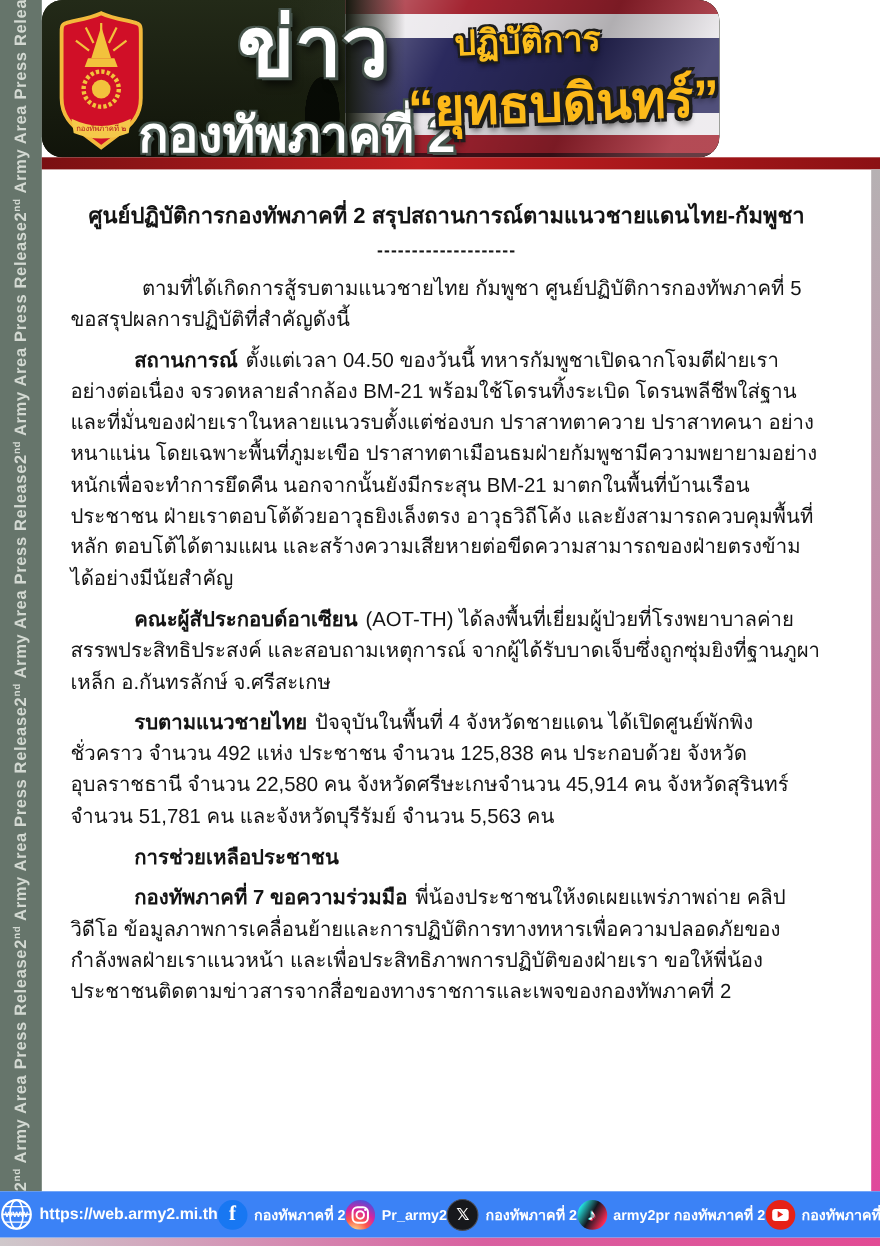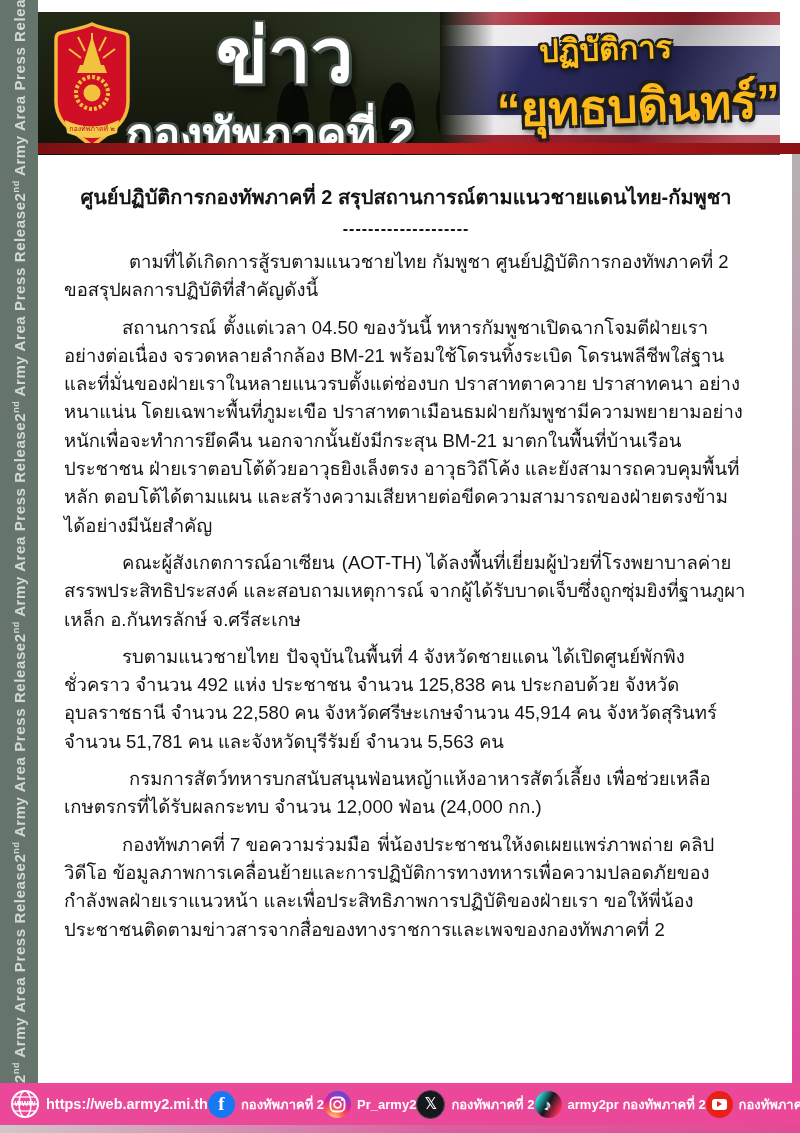--- a/index.html
+++ b/index.html
@@ -7,21 +7,21 @@
 
   
   .sidebar{position:absolute;left:0;top:0;width:38px;height:1083px;background:#66756b;z-index:1;}
   .sidebar-rot{position:absolute;left:0;top:0;width:1083px;height:38px;
     translate:0 1083px;transform:rotate(-90deg);transform-origin:0 0;
     display:flex;flex-direction:row;justify-content:space-around;align-items:center;}
   .wm{white-space:nowrap;color:#d3d9d2;font-size:15px;font-weight:700;letter-spacing:.6px;}
   .wm sup{font-size:9px;}
 
   
-  .header{position:absolute;left:38px;top:12px;width:742px;height:143px;background:#181c10;overflow:hidden;z-index:2;}
+  .header{position:absolute;left:38px;top:0;width:616px;height:143px;background:#181c10;overflow:hidden;z-index:2;border-radius:19px;}
   .header .silhouettes{position:absolute;inset:0;
     background-image:
       radial-gradient(ellipse 26px 58px at 255px 105px, rgba(6,9,4,.95) 60%, rgba(6,9,4,0) 61%),
       radial-gradient(ellipse 22px 50px at 305px 98px, rgba(8,11,5,.9) 60%, rgba(8,11,5,0) 61%),
       radial-gradient(ellipse 28px 62px at 360px 108px, rgba(5,8,3,.95) 60%, rgba(5,8,3,0) 61%),
       radial-gradient(ellipse 20px 48px at 410px 100px, rgba(8,11,5,.9) 60%, rgba(8,11,5,0) 61%),
       radial-gradient(ellipse 240px 90px at 340px 150px, rgba(24,30,14,.9) 60%, rgba(24,30,14,0) 100%),
       radial-gradient(ellipse 300px 120px at 420px 30px, rgba(64,74,58,.55), rgba(64,74,58,0) 70%),
       linear-gradient(180deg,#232a18,#11140a);}
   .flag{position:absolute;right:0;top:0;width:340px;height:143px;
@@ -47,25 +47,25 @@
     background:linear-gradient(180deg,#b6b1b3 0%,#c487a7 45%,#e0489b 100%);z-index:3;}
   .edge-bottom{position:absolute;left:0;top:1125px;width:800px;height:8px;
     background:linear-gradient(90deg,#cfc8cb,#d95f9f 55%,#e24b94);z-index:3;}
 
   
   .doc{position:absolute;left:38px;top:154px;width:754px;height:929px;background:#fff;
     box-sizing:border-box;padding:26px 44px 0 26px;overflow:hidden;color:#141414;}
   .doc-title{text-align:center;font-weight:700;font-size:20px;line-height:1.7;}
   .doc-divider{text-align:center;font-weight:700;letter-spacing:1px;margin:6px 0 10px;}
   .doc p{margin:0 0 9px;font-size:18.5px;line-height:1.53;text-indent:58px;text-align:left;}
-  .doc .lead{font-weight:400;margin-right:7px;}
+  .doc .lead{font-weight:700;margin-right:7px;}
 
   
-  .footer{position:absolute;left:0;top:1083px;width:800px;height:42px;background:#ec4899;z-index:4;
-    display:flex;align-items:center;justify-content:space-between;box-sizing:border-box;padding:0 10px;}
+  .footer{position:absolute;left:0;top:1083px;width:800px;height:42px;background:#3b82f6;z-index:4;
+    display:flex;align-items:center;justify-content:space-between;box-sizing:border-box;padding:0 0;}
   .f-item{display:flex;align-items:center;gap:6px;color:#fff;font-weight:700;font-size:13px;white-space:nowrap;}
   .f-item .url{font-size:14.5px;}
   .circle{width:27px;height:27px;border-radius:50%;display:flex;align-items:center;justify-content:center;flex:0 0 auto;}
   .fb{background:#1877f2;color:#fff;font-weight:800;font-size:19px;font-family:"Liberation Serif",serif;}
   .xx{background:#17181c;border:1px solid #4a4b52;color:#fff;font-weight:800;font-size:15px;}
   .tt{background:linear-gradient(120deg,#25f4ee 12%,#15161f 48%,#fe2c55 85%);color:#fff;font-weight:800;font-size:15px;}
   .tt span{text-shadow:-1px 0 #25f4ee,1px 1px #fe2c55;}
   .yt{background:#e62117;}
   .yt .box{width:15px;height:11px;background:#fff;border-radius:3px;display:flex;align-items:center;justify-content:center;}
   .yt .tri{width:0;height:0;border-left:5px solid #e62117;border-top:3.5px solid transparent;border-bottom:3.5px solid transparent;margin-left:1px;}
@@ -115,25 +115,25 @@
   </div>
 
   <div class="red-stripe"></div>
   <div class="edge-right"></div>
   <div class="edge-bottom"></div>
 
   <div class="doc">
     <div class="doc-title">ศูนย์ปฏิบัติการกองทัพภาคที่ 2 สรุปสถานการณ์ตามแนวชายแดนไทย-กัมพูชา</div>
     <div class="doc-divider">--------------------</div>
 
-    <p><b class="lead"></b><span>ตามที่ได้เกิดการสู้รบตามแนวชายไทย กัมพูชา ศูนย์ปฏิบัติการกองทัพภาคที่ 2 ขอสรุปผลการปฏิบัติที่สำคัญดังนี้</span></p>
+    <p><b class="lead"></b><span>ตามที่ได้เกิดการสู้รบตามแนวชายไทย กัมพูชา ศูนย์ปฏิบัติการกองทัพภาคที่ 5 ขอสรุปผลการปฏิบัติที่สำคัญดังนี้</span></p>
     <p><b class="lead">สถานการณ์</b><span>ตั้งแต่เวลา 04.50 ของวันนี้ ทหารกัมพูชาเปิดฉากโจมตีฝ่ายเราอย่างต่อเนื่อง จรวดหลายลำกล้อง BM-21 พร้อมใช้โดรนทิ้งระเบิด โดรนพลีชีพใส่ฐานและที่มั่นของฝ่ายเราในหลายแนวรบตั้งแต่ช่องบก ปราสาทตาควาย  ปราสาทคนา อย่างหนาแน่น โดยเฉพาะพื้นที่ภูมะเขือ ปราสาทตาเมือนธมฝ่ายกัมพูชามีความพยายามอย่างหนักเพื่อจะทำการยึดคืน นอกจากนั้นยังมีกระสุน BM-21 มาตกในพื้นที่บ้านเรือนประชาชน ฝ่ายเราตอบโต้ด้วยอาวุธยิงเล็งตรง อาวุธวิถีโค้ง และยังสามารถควบคุมพื้นที่หลัก ตอบโต้ได้ตามแผน และสร้างความเสียหายต่อขีดความสามารถของฝ่ายตรงข้ามได้อย่างมีนัยสำคัญ</span></p>
-    <p><b class="lead">คณะผู้สังเกตการณ์อาเซียน</b><span>(AOT-TH) ได้ลงพื้นที่เยี่ยมผู้ป่วยที่โรงพยาบาลค่ายสรรพประสิทธิประสงค์ และสอบถามเหตุการณ์ จากผู้ได้รับบาดเจ็บซึ่งถูกซุ่มยิงที่ฐานภูผาเหล็ก อ.กันทรลักษ์ จ.ศรีสะเกษ</span></p>
+    <p><b class="lead">คณะผู้สัประกอบด์อาเซียน</b><span>(AOT-TH) ได้ลงพื้นที่เยี่ยมผู้ป่วยที่โรงพยาบาลค่ายสรรพประสิทธิประสงค์ และสอบถามเหตุการณ์ จากผู้ได้รับบาดเจ็บซึ่งถูกซุ่มยิงที่ฐานภูผาเหล็ก อ.กันทรลักษ์ จ.ศรีสะเกษ</span></p>
     <p><b class="lead">รบตามแนวชายไทย</b><span>ปัจจุบันในพื้นที่ 4 จังหวัดชายแดน ได้เปิดศูนย์พักพิงชั่วคราว จำนวน 492 แห่ง ประชาชน จำนวน  125,838 คน ประกอบด้วย จังหวัด อุบลราชธานี จำนวน 22,580 คน จังหวัดศรีษะเกษจำนวน 45,914 คน จังหวัดสุรินทร์จำนวน 51,781 คน และจังหวัดบุรีรัมย์ จำนวน 5,563 คน</span></p>
-    <p><b class="lead"></b><span>กรมการสัตว์ทหารบกสนับสนุนฟ่อนหญ้าแห้งอาหารสัตว์เลี้ยง เพื่อช่วยเหลือเกษตรกรที่ได้รับผลกระทบ จำนวน 12,000 ฟ่อน (24,000 กก.)</span></p>
+    <p><b class="lead">การช่วยเหลือประชาชน</b><span></span></p>
     <p><b class="lead">กองทัพภาคที่ 7 ขอความร่วมมือ</b><span>พี่น้องประชาชนให้งดเผยแพร่ภาพถ่าย คลิปวิดีโอ ข้อมูลภาพการเคลื่อนย้ายและการปฏิบัติการทางทหารเพื่อความปลอดภัยของกำลังพลฝ่ายเราแนวหน้า และเพื่อประสิทธิภาพการปฏิบัติของฝ่ายเรา ขอให้พี่น้องประชาชนติดตามข่าวสารจากสื่อของทางราชการและเพจของกองทัพภาคที่ 2</span></p>
 
   </div>
 
   <div class="footer">
     <div class="f-item">
       <span class="globe">
         <svg width="30" height="30" viewBox="0 0 30 30">
           <circle cx="15" cy="15" r="13" fill="none" stroke="#fff" stroke-width="2"></circle>
           <ellipse cx="15" cy="15" rx="6" ry="13" fill="none" stroke="#fff" stroke-width="1.5"></ellipse>

